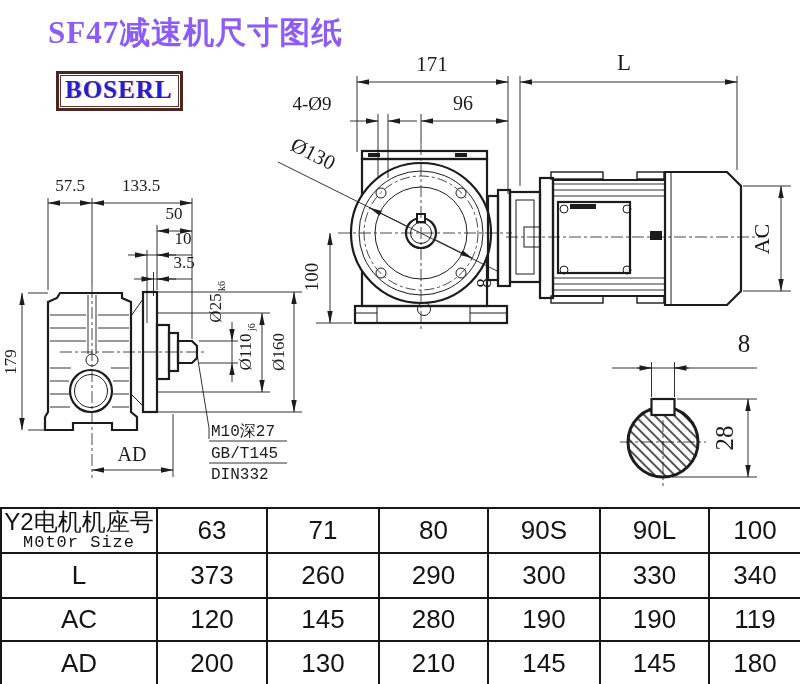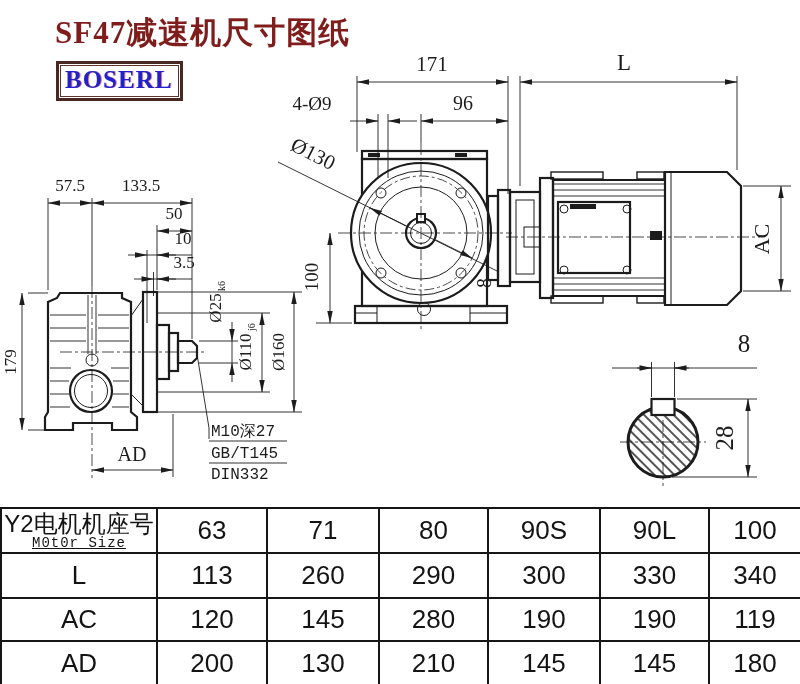--- a/index.html
+++ b/index.html
@@ -1,31 +1,31 @@
 <!DOCTYPE html>
 <html><head>
 <meta charset="utf-8">
 <style>
   html,body{margin:0;padding:0;background:#ffffff;}
   #stage{position:relative;width:800px;height:684px;background:#fff;overflow:hidden;
          font-family:"Liberation Sans",sans-serif;color:#1c1c1c;}
   #drawing{position:absolute;left:0;top:0;}
-  #title{position:absolute;left:55px;top:12px;font-size:31px;font-weight:bold;
-         letter-spacing:1px;font-family:"Liberation Serif",serif;color:#7f1d1d;}
-  #logo{position:absolute;left:56px;top:61px;border:3px solid #4a2822;padding:1px;background:#fff;}
+  #title{position:absolute;left:48px;top:12px;font-size:31px;font-weight:bold;
+         letter-spacing:1px;font-family:"Liberation Serif",serif;color:#8b5cf6;}
+  #logo{position:absolute;left:56px;top:71px;border:3px solid #4a2822;padding:1px;background:#fff;}
   #logo .inner{border:1px solid #5d332c;padding:0 6px 2px 4px;}
   #logo .txt{font-family:"Liberation Serif",serif;font-size:25px;font-weight:bold;color:#2222cc;
              text-shadow:1px 0 0 rgba(210,40,40,.55);letter-spacing:1px;}
   table#dim-table{position:absolute;left:0;top:507px;width:800px;height:177px;
       border-collapse:collapse;table-layout:fixed;background:#fff;}
   #dim-table td{border:2px solid #161616;text-align:center;vertical-align:middle;
       font-size:26px;color:#141414;padding:0;}
   #dim-table td.hdr{line-height:1.05;}
   #dim-table .h-cn{font-size:24px;letter-spacing:0px;}
-  #dim-table .h-en{font-size:14px;font-family:"Liberation Mono",monospace;letter-spacing:1px;text-decoration:underline;}
+  #dim-table .h-en{font-size:17px;font-family:"Liberation Mono",monospace;letter-spacing:1px;}
   text{fill:#1c1c1c;}
   .dimtxt{font-family:"Liberation Serif",serif;}
   .notetxt{font-family:"Liberation Mono",monospace;}
 </style>
 </head>
 <body>
 
 <div id="stage">
 
 <svg id="drawing" width="800" height="507" viewBox="0 0 800 507" xmlns="http://www.w3.org/2000/svg">
@@ -239,21 +239,21 @@
     </td>
     <td>63</td>
     <td>71</td>
     <td>80</td>
     <td>90S</td>
     <td>90L</td>
     <td>100</td>
   </tr>
   <tr style="height:45px;">
     <td>L</td>
-    <td>113</td>
+    <td>373</td>
     <td>260</td>
     <td>290</td>
     <td>300</td>
     <td>330</td>
     <td>340</td>
   </tr>
   <tr style="height:43px;">
     <td>AC</td>
     <td>120</td>
     <td>145</td>

